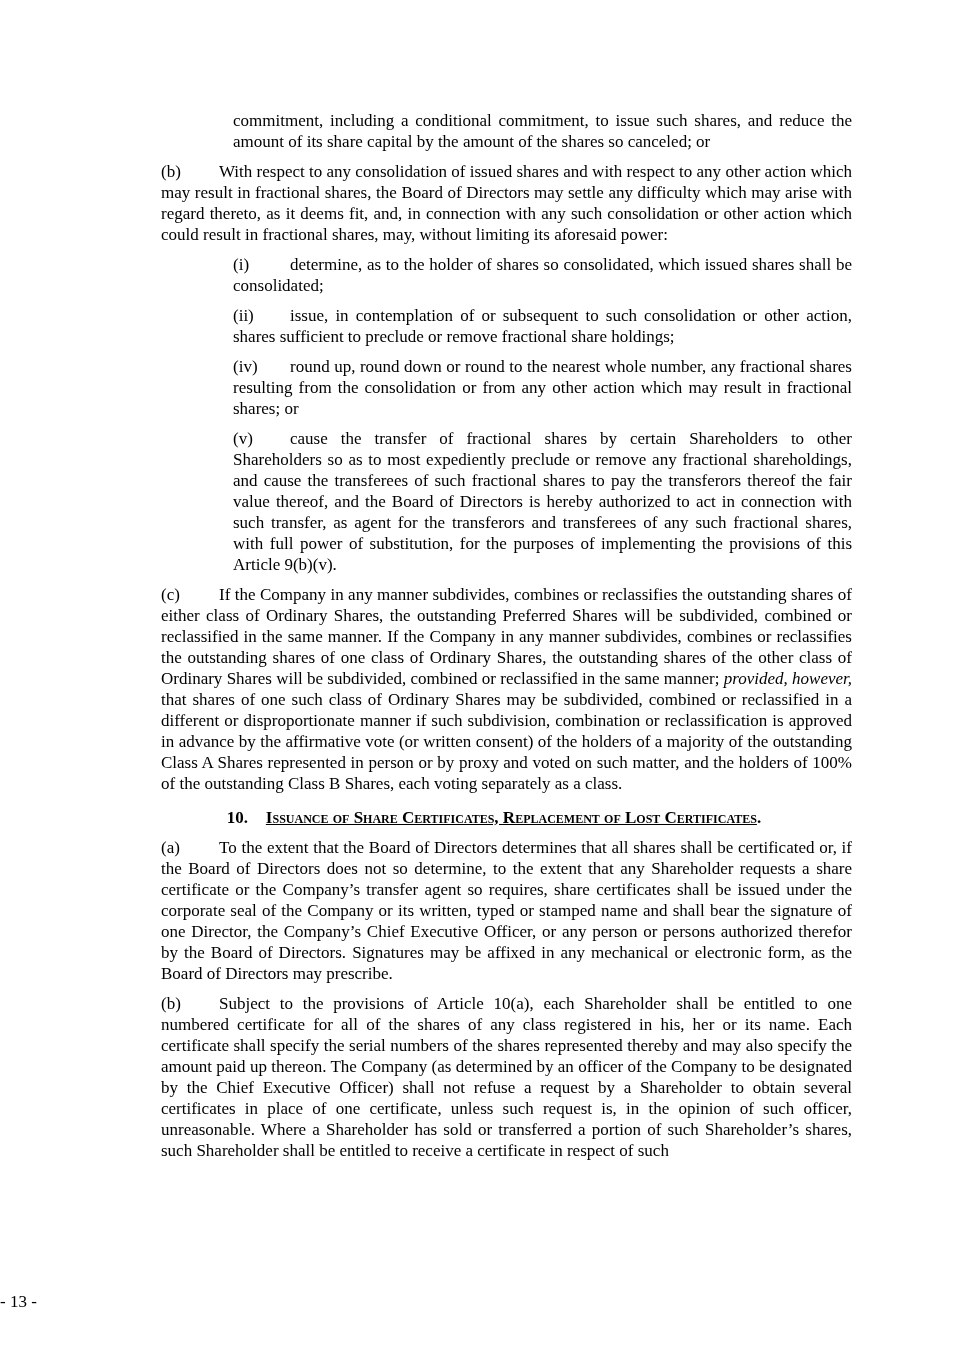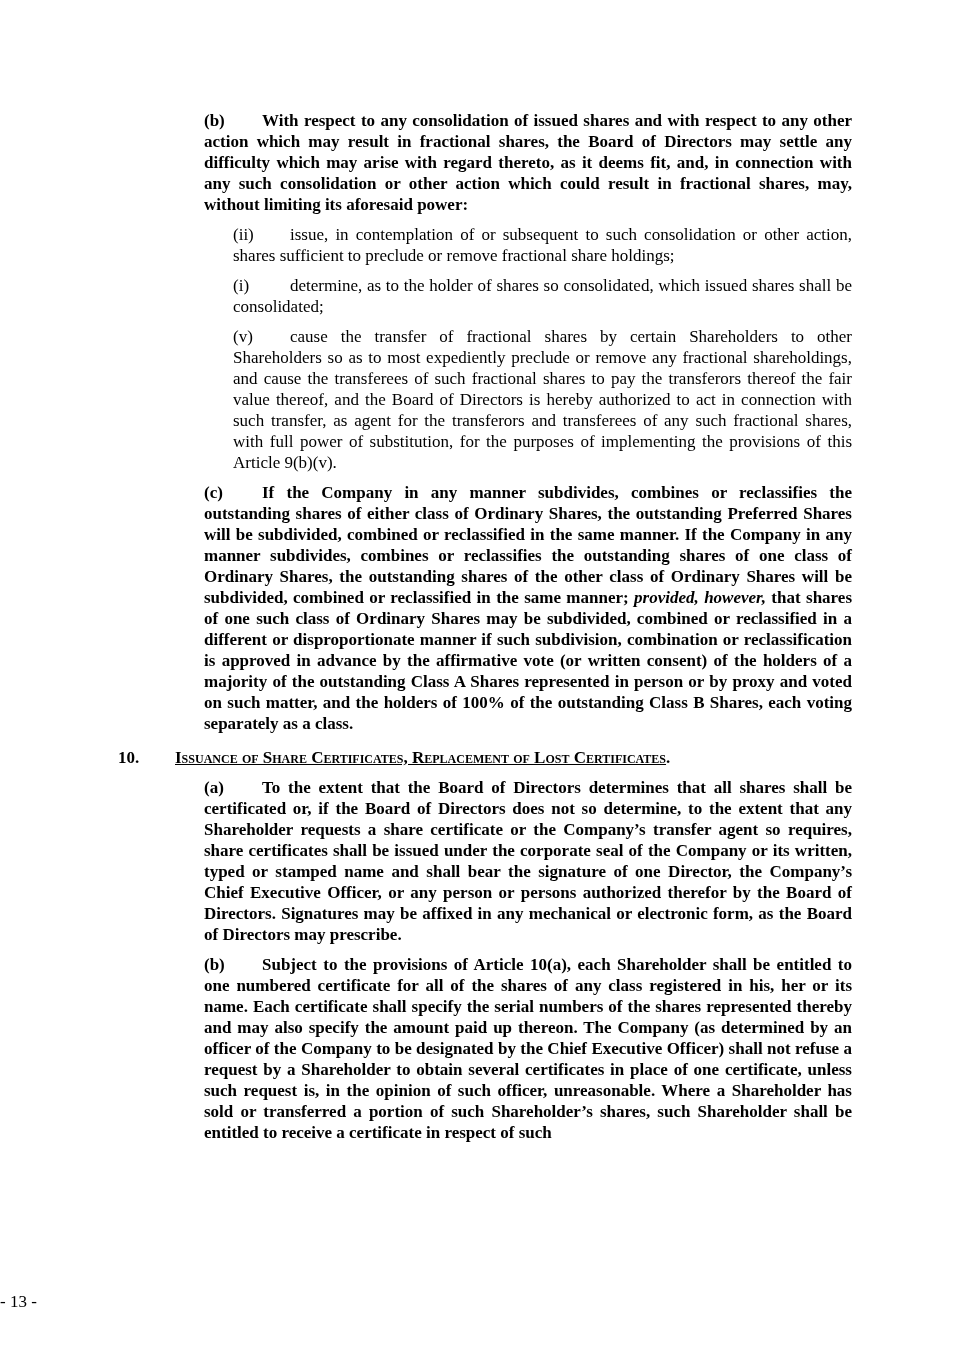--- a/index.html
+++ b/index.html
@@ -18,28 +18,28 @@
     font-family: "Liberation Serif", serif;
     font-size: 17px;
     line-height: 21px;
     color: #000000;
   }
   .para {
     text-align: justify;
     margin: 0 0 9px 0;
   }
   
-  .lvl1 { margin-left: 86px; font-weight: bold; }
+  .lvl1 { margin-left: 43px; }
   
   .lvl2 { margin-left: 115px; }
   .tab1 { display: inline-block; width: 58px; }
   .tab2 { display: inline-block; width: 57px; }
   .section-line {
     margin: 13px 0 9px 0;
-    text-align: left;
+    text-align: center;
   }
   .section-num {
     display: inline-block;
     width: 57px;
     font-weight: bold;
   }
   .section-heading {
     font-weight: bold;
     font-variant: small-caps;
     text-decoration: underline;
@@ -54,35 +54,41 @@
     right: 0;
     bottom: 53px;
     text-align: left;
   }
 </style>
 </head>
 <body>
 
 <div class="page">
 
+  <div class="para lvl2">
+    <span>commitment, including a conditional commitment, to issue such shares, and reduce the amount of its share capital by the amount of the shares so canceled; or</span>
+  </div>
 
 
   <div class="para lvl1">
     <span class="tab1">(b)</span><span>With respect to any consolidation of issued shares and with respect to any other action which may result in fractional shares, the Board of Directors may settle any difficulty which may arise with regard thereto, as it deems fit, and, in connection with any such consolidation or other action which could result in fractional shares, may, without limiting its aforesaid power:</span>
   </div>
 
   <div class="para lvl2">
+    <span class="tab2">(i)</span><span>determine, as to the holder of shares so consolidated, which issued shares shall be consolidated;</span>
+  </div>
+
+  <div class="para lvl2">
     <span class="tab2">(ii)</span><span>issue, in contemplation of or subsequent to such consolidation or other action, shares sufficient to preclude or remove fractional share holdings;</span>
   </div>
 
+
   <div class="para lvl2">
-    <span class="tab2">(i)</span><span>determine, as to the holder of shares so consolidated, which issued shares shall be consolidated;</span>
+    <span class="tab2">(iv)</span><span>round up, round down or round to the nearest whole number, any fractional shares resulting from the consolidation or from any other action which may result in fractional shares; or</span>
   </div>
-
-
 
   <div class="para lvl2">
     <span class="tab2">(v)</span><span>cause the transfer of fractional shares by certain Shareholders to other Shareholders so as to most expediently preclude or remove any fractional shareholdings, and cause the transferees of such fractional shares to pay the transferors thereof the fair value thereof, and the Board of Directors is hereby authorized to act in connection with such transfer, as agent for the transferors and transferees of any such fractional shares, with full power of substitution, for the purposes of implementing the provisions of this Article 9(b)(v).</span>
   </div>
 
   <div class="para lvl1">
     <span class="tab1">(c)</span><span>If the Company in any manner subdivides, combines or reclassifies the outstanding shares of either class of Ordinary Shares, the outstanding Preferred Shares will be subdivided, combined or reclassified in the same manner. If the Company in any manner subdivides, combines or reclassifies the outstanding shares of one class of Ordinary Shares, the outstanding shares of the other class of Ordinary Shares will be subdivided, combined or reclassified in the same manner; </span><span class="italic">provided, however,</span><span> that shares of one such class of Ordinary Shares may be subdivided, combined or reclassified in a different or disproportionate manner if such subdivision, combination or reclassification is approved in advance by the affirmative vote (or written consent) of the holders of a majority of the outstanding Class A Shares represented in person or by proxy and voted on such matter, and the holders of 100% of the outstanding Class B Shares, each voting separately as a class.</span>
   </div>
 
   <div class="para section-line">

